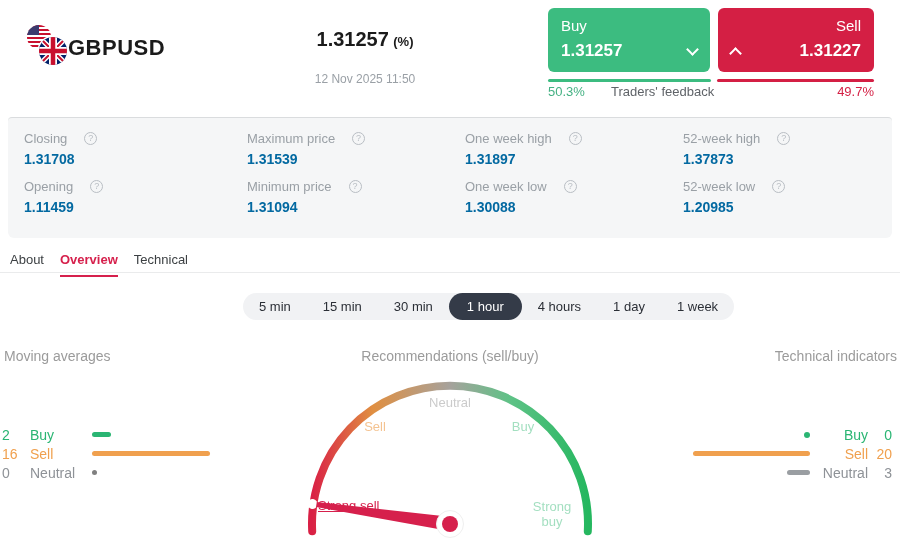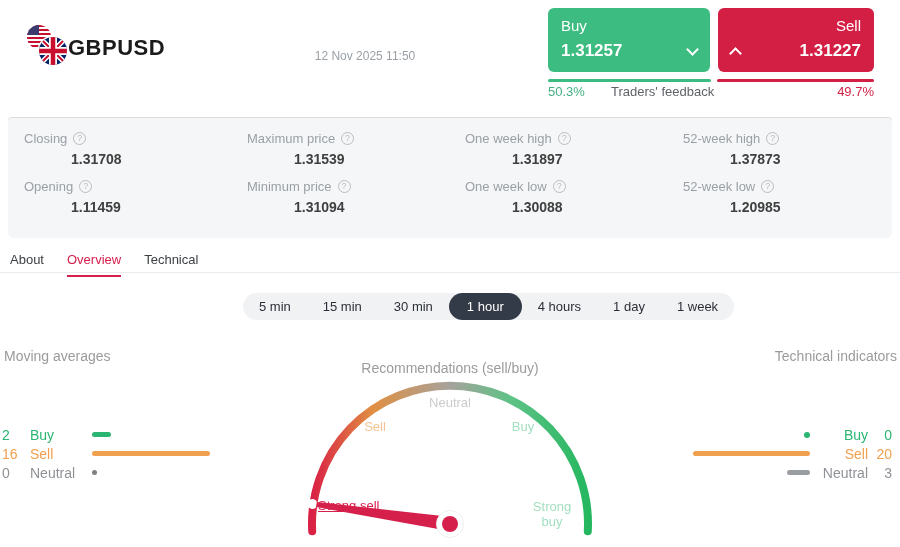--- a/index.html
+++ b/index.html
@@ -33,41 +33,41 @@
   .fb-bar-sell { left:717px; width:157px; background:#d41f44; }
   .fb-buy-pct { left:548px; top:84px; font-size:13px; color:#44b183; }
   .fb-label { left:611px; top:84px; width:200px; font-size:13px; color:#5f6368; }
   .fb-sell-pct { top:84px; right:26px; font-size:13px; color:#d41f44; }
 
   
   .stats-panel { left:8px; top:117px; width:884px; height:121px; background:#f5f6f7;
     border-top:1px solid #dadcde; border-radius:4px 4px 6px 6px; }
   .stats-grid { position:absolute; left:16px; top:13px; right:8px;
     display:grid; grid-template-columns:223px 218px 218px auto; row-gap:12px; }
-  .stat-label { font-size:13px; color:#9aa0a6; display:flex; align-items:center; gap:6px; }
-  .stat-value { font-size:14px; font-weight:bold; color:#404040; margin-top:5px;margin-left:47px; }
+  .stat-label { font-size:13px; color:#9aa0a6; display:flex; align-items:center; gap:17px; }
+  .stat-value { font-size:14px; font-weight:bold; color:#0369a1; margin-top:5px; }
   .qicon { width:13px; height:13px; border:1px solid #b9bec4; border-radius:50%; color:#b9bec4;
     font-size:9px; line-height:11px; text-align:center; display:inline-block; cursor:pointer; }
 
   
-  .tabs { left:10px; top:252px; display:flex; gap:23px; font-size:13px; }
+  .tabs { left:10px; top:252px; display:flex; gap:16px; font-size:13px; }
   .tab { color:#3c4043; padding-bottom:8px; cursor:pointer; }
-  .tab.active { color:#d6204c; font-weight:normal; border-bottom:2px solid #d6204c; }
+  .tab.active { color:#d6204c; font-weight:bold; border-bottom:2px solid #d6204c; }
   .tabs-divider { left:0; top:272px; width:900px; height:1px; background:#eaebec; }
 
   
   .tf-bar { left:243px; top:293px; height:27px; background:#f1f2f4; border-radius:14px;
     display:flex; align-items:flex-end; font-size:13px; color:#2b2f36; }
   .tf-item { padding:6px 16px; border-radius:14px; cursor:pointer; white-space:nowrap; }
   .tf-item.active { background:#343b48; color:#fff; padding:6px 18px; }
 
   
   .sec-title { top:348px; font-size:14px; color:#9b9b9b; }
   .sec-left { left:4px; }
-  .sec-center { left:0; width:900px; text-align:center;margin-top:12px; }
+  .sec-center { left:0; width:900px; text-align:center; }
   .sec-right { right:3px; }
 
   
   .gauge-svg { left:0; top:0; }
   .g-label { font-size:13px; }
   .g-neutral { left:400px; top:395px; width:100px; text-align:center; color:#cbcbcb; }
   .g-sell { left:355px; top:419px; width:40px; text-align:center; color:#f4c391; }
   .g-buy { left:503px; top:419px; width:40px; text-align:center; color:#a3dfc0; }
   .g-strong-sell { left:318px; top:498px; color:#d6204c; text-decoration:underline; }
   .g-strong-buy { left:522px; top:499px; width:60px; text-align:center; color:#a3dfc0; }
@@ -126,20 +126,21 @@
         <path d="M13 13 L41 41 M41 13 L13 41" stroke="#fff" stroke-width="5"></path>
         <path d="M13 13 L41 41 M41 13 L13 41" stroke="#c8102e" stroke-width="2"></path>
         <path d="M27 13 V41 M13 27 H41" stroke="#fff" stroke-width="8"></path>
         <path d="M27 13 V41 M13 27 H41" stroke="#c8102e" stroke-width="4.5"></path>
       </g>
     </svg>
   </div>
   <div class="abs symbol-title">GBPUSD</div>
 
   <div class="abs price-block">
+    <div><span class="price-main">1.31257</span> <span class="price-suffix">(%)</span></div>
     <div class="price-date">12 Nov 2025 11:50</div>
   </div>
 
   <button class="abs trade-btn buy-btn">
     <span class="btn-top">Buy</span>
     <span class="btn-bottom">
       <span>1.31257</span>
       <span class="chev chev-down"></span>
     </span>
   </button>

